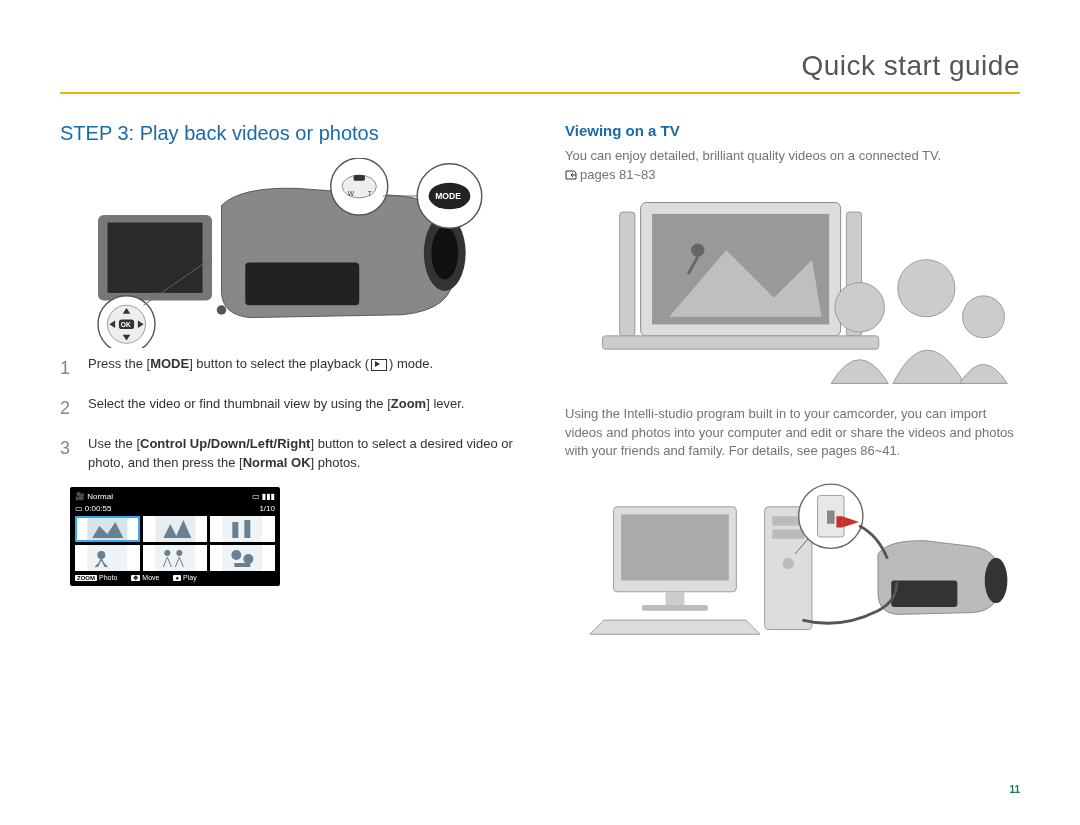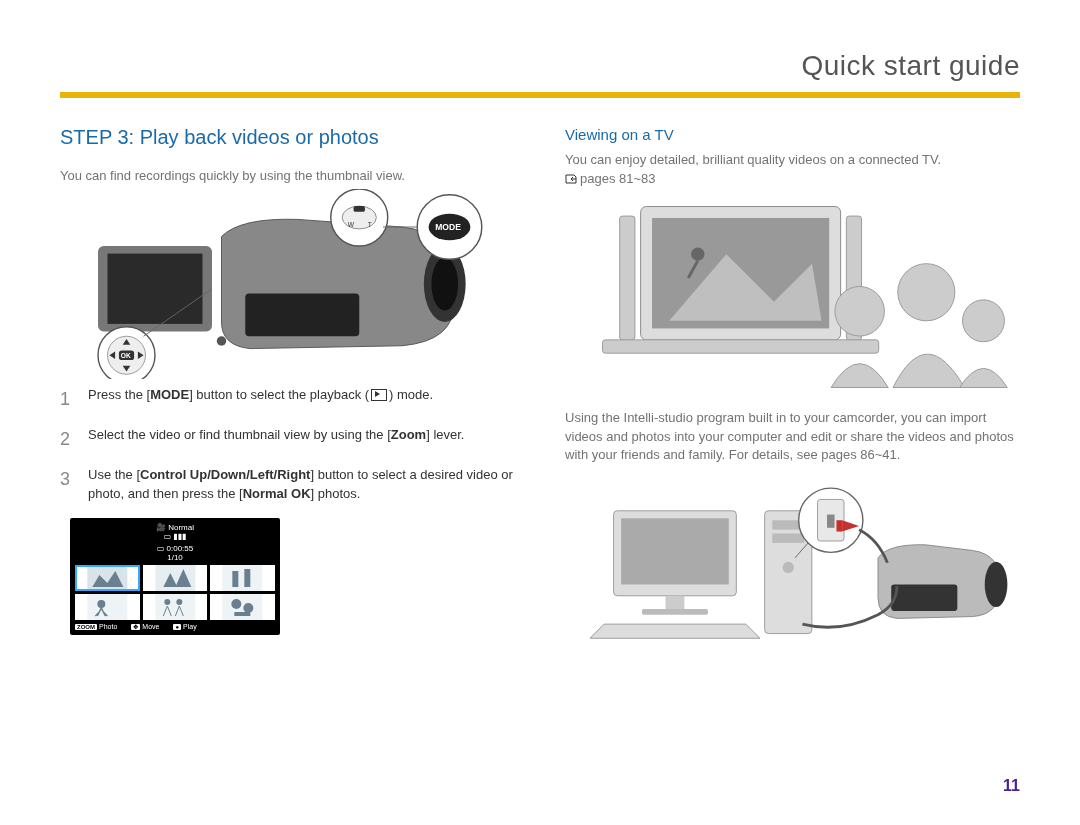--- a/index.html
+++ b/index.html
@@ -16,21 +16,21 @@
     padding: 50px 60px 30px 60px;
     position: relative;
     height: 100%;
     box-sizing: border-box;
   }
   .header {
     text-align: right;
     font-size: 28px;
     font-weight: 300;
     color: #555;
-    border-bottom: 6px solid #eab308;
+    border-bottom: 2px solid #eab308;
     padding-bottom: 10px;
     margin-bottom: 28px;
     letter-spacing: 0.5px;
   }
   .columns {
     display: flex;
     gap: 50px;
   }
   .col {
     flex: 1;
@@ -38,21 +38,21 @@
   }
   .step-title {
     color: #1a6aa8;
     font-size: 20px;
     font-weight: 400;
     margin: 0 0 18px 0;
   }
   .sub-title {
     color: #1a6aa8;
     font-size: 15px;
-    font-weight: 400;
+    font-weight: 700;
     margin: 0 0 8px 0;
   }
   .body-text {
     font-size: 13px;
     line-height: 1.45;
     color: #737373;
     margin: 0 0 8px 0;
   }
   .illus {
     width: 100%;
@@ -88,21 +88,20 @@
     font-size: 8px;
     padding: 5px;
     margin: 0 0 0 10px;
     border-radius: 2px;
   }
   .thumb-preview .tp-row {
     display: flex;
     justify-content: space-between;
     align-items: center;
     margin-bottom: 3px;
-    flex-direction: column;
   }
   .thumb-grid {
     display: grid;
     grid-template-columns: repeat(3, 1fr);
     gap: 3px;
     margin: 3px 0;
   }
   .thumb-grid .cell {
     background: #fff;
     height: 26px;
@@ -119,43 +118,42 @@
     font-size: 7px;
     margin-top: 3px;
   }
   .tp-bottom span b {
     background:#fff;color:#000;padding:0 2px;border-radius:1px;margin-right:2px;font-size:6px;
   }
   .pagenum {
     position: absolute;
     bottom: 30px;
     right: 60px;
-    font-size: 16px;
+    font-size: 10px;
     font-weight: bold;
-    color: #4c1d95;
+    color: #15803d;
   }
   .playbk-ico {
     display:inline-block;width:14px;height:10px;border:1.5px solid #333;vertical-align:middle;margin:0 2px;position:relative;
   }
   .playbk-ico::after{content:"";position:absolute;left:3px;top:1px;border-left:5px solid #333;border-top:3px solid transparent;border-bottom:3px solid transparent;}
   .pageref-ico {
     display:inline-block;width:12px;height:10px;vertical-align:middle;margin-right:3px;
   }
 </style>
 </head>
 <body>
 
 <div class="page">
   <div class="header">Quick start guide</div>
 
   <div class="columns">
 
     <div class="col">
       <h2 class="step-title">STEP 3: Play back videos or photos</h2>
-      <p class="body-text">You can find recordings quickly by using the thumbnail view.</p>
 
       <div class="illus">
         <svg viewBox="0 0 440 200" width="420" height="190">
 
           <rect x="20" y="60" width="120" height="90" rx="6" fill="#777"></rect>
           <rect x="30" y="68" width="100" height="74" fill="#2a2a2a"></rect>
           <circle cx="150" cy="160" r="5" fill="#555"></circle>
 
           <path d="M150 50 Q170 30 230 32 L340 40 Q395 46 395 100 L395 120 Q395 160 340 165 L180 168 Q150 165 150 140 Z" fill="#888" stroke="#555"></path>
           <rect x="175" y="110" width="120" height="45" rx="4" fill="#222"></rect>

